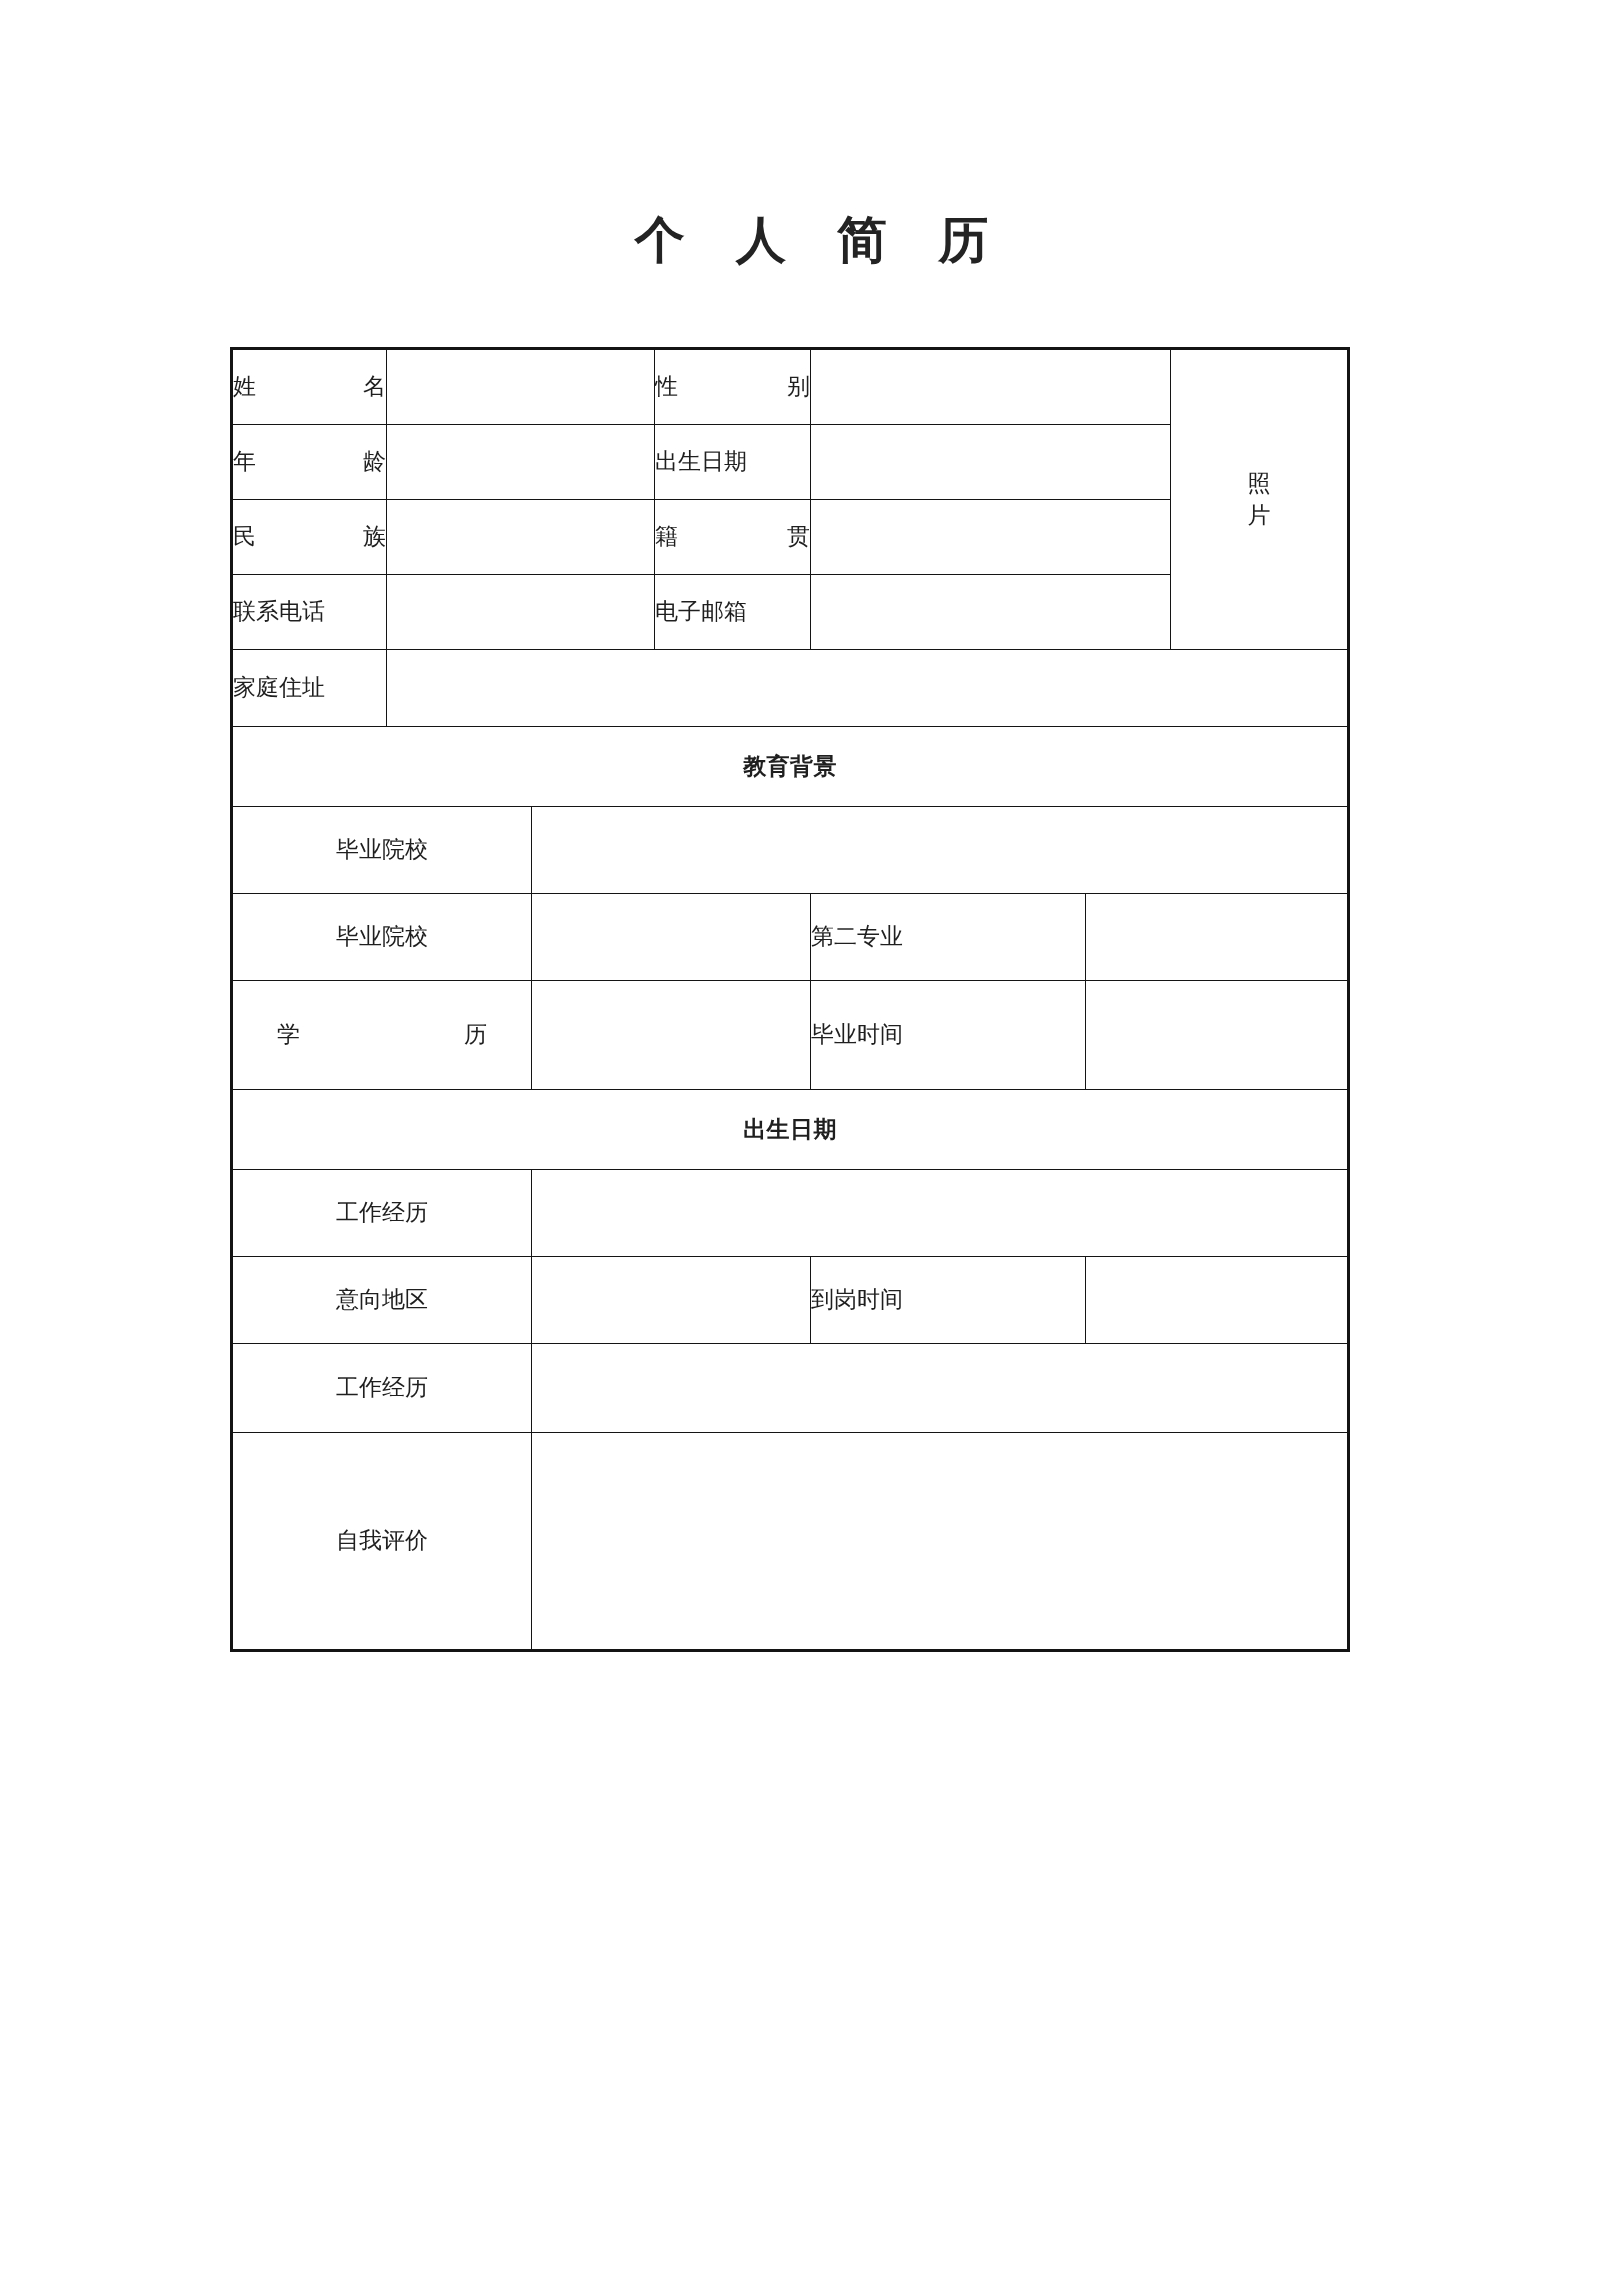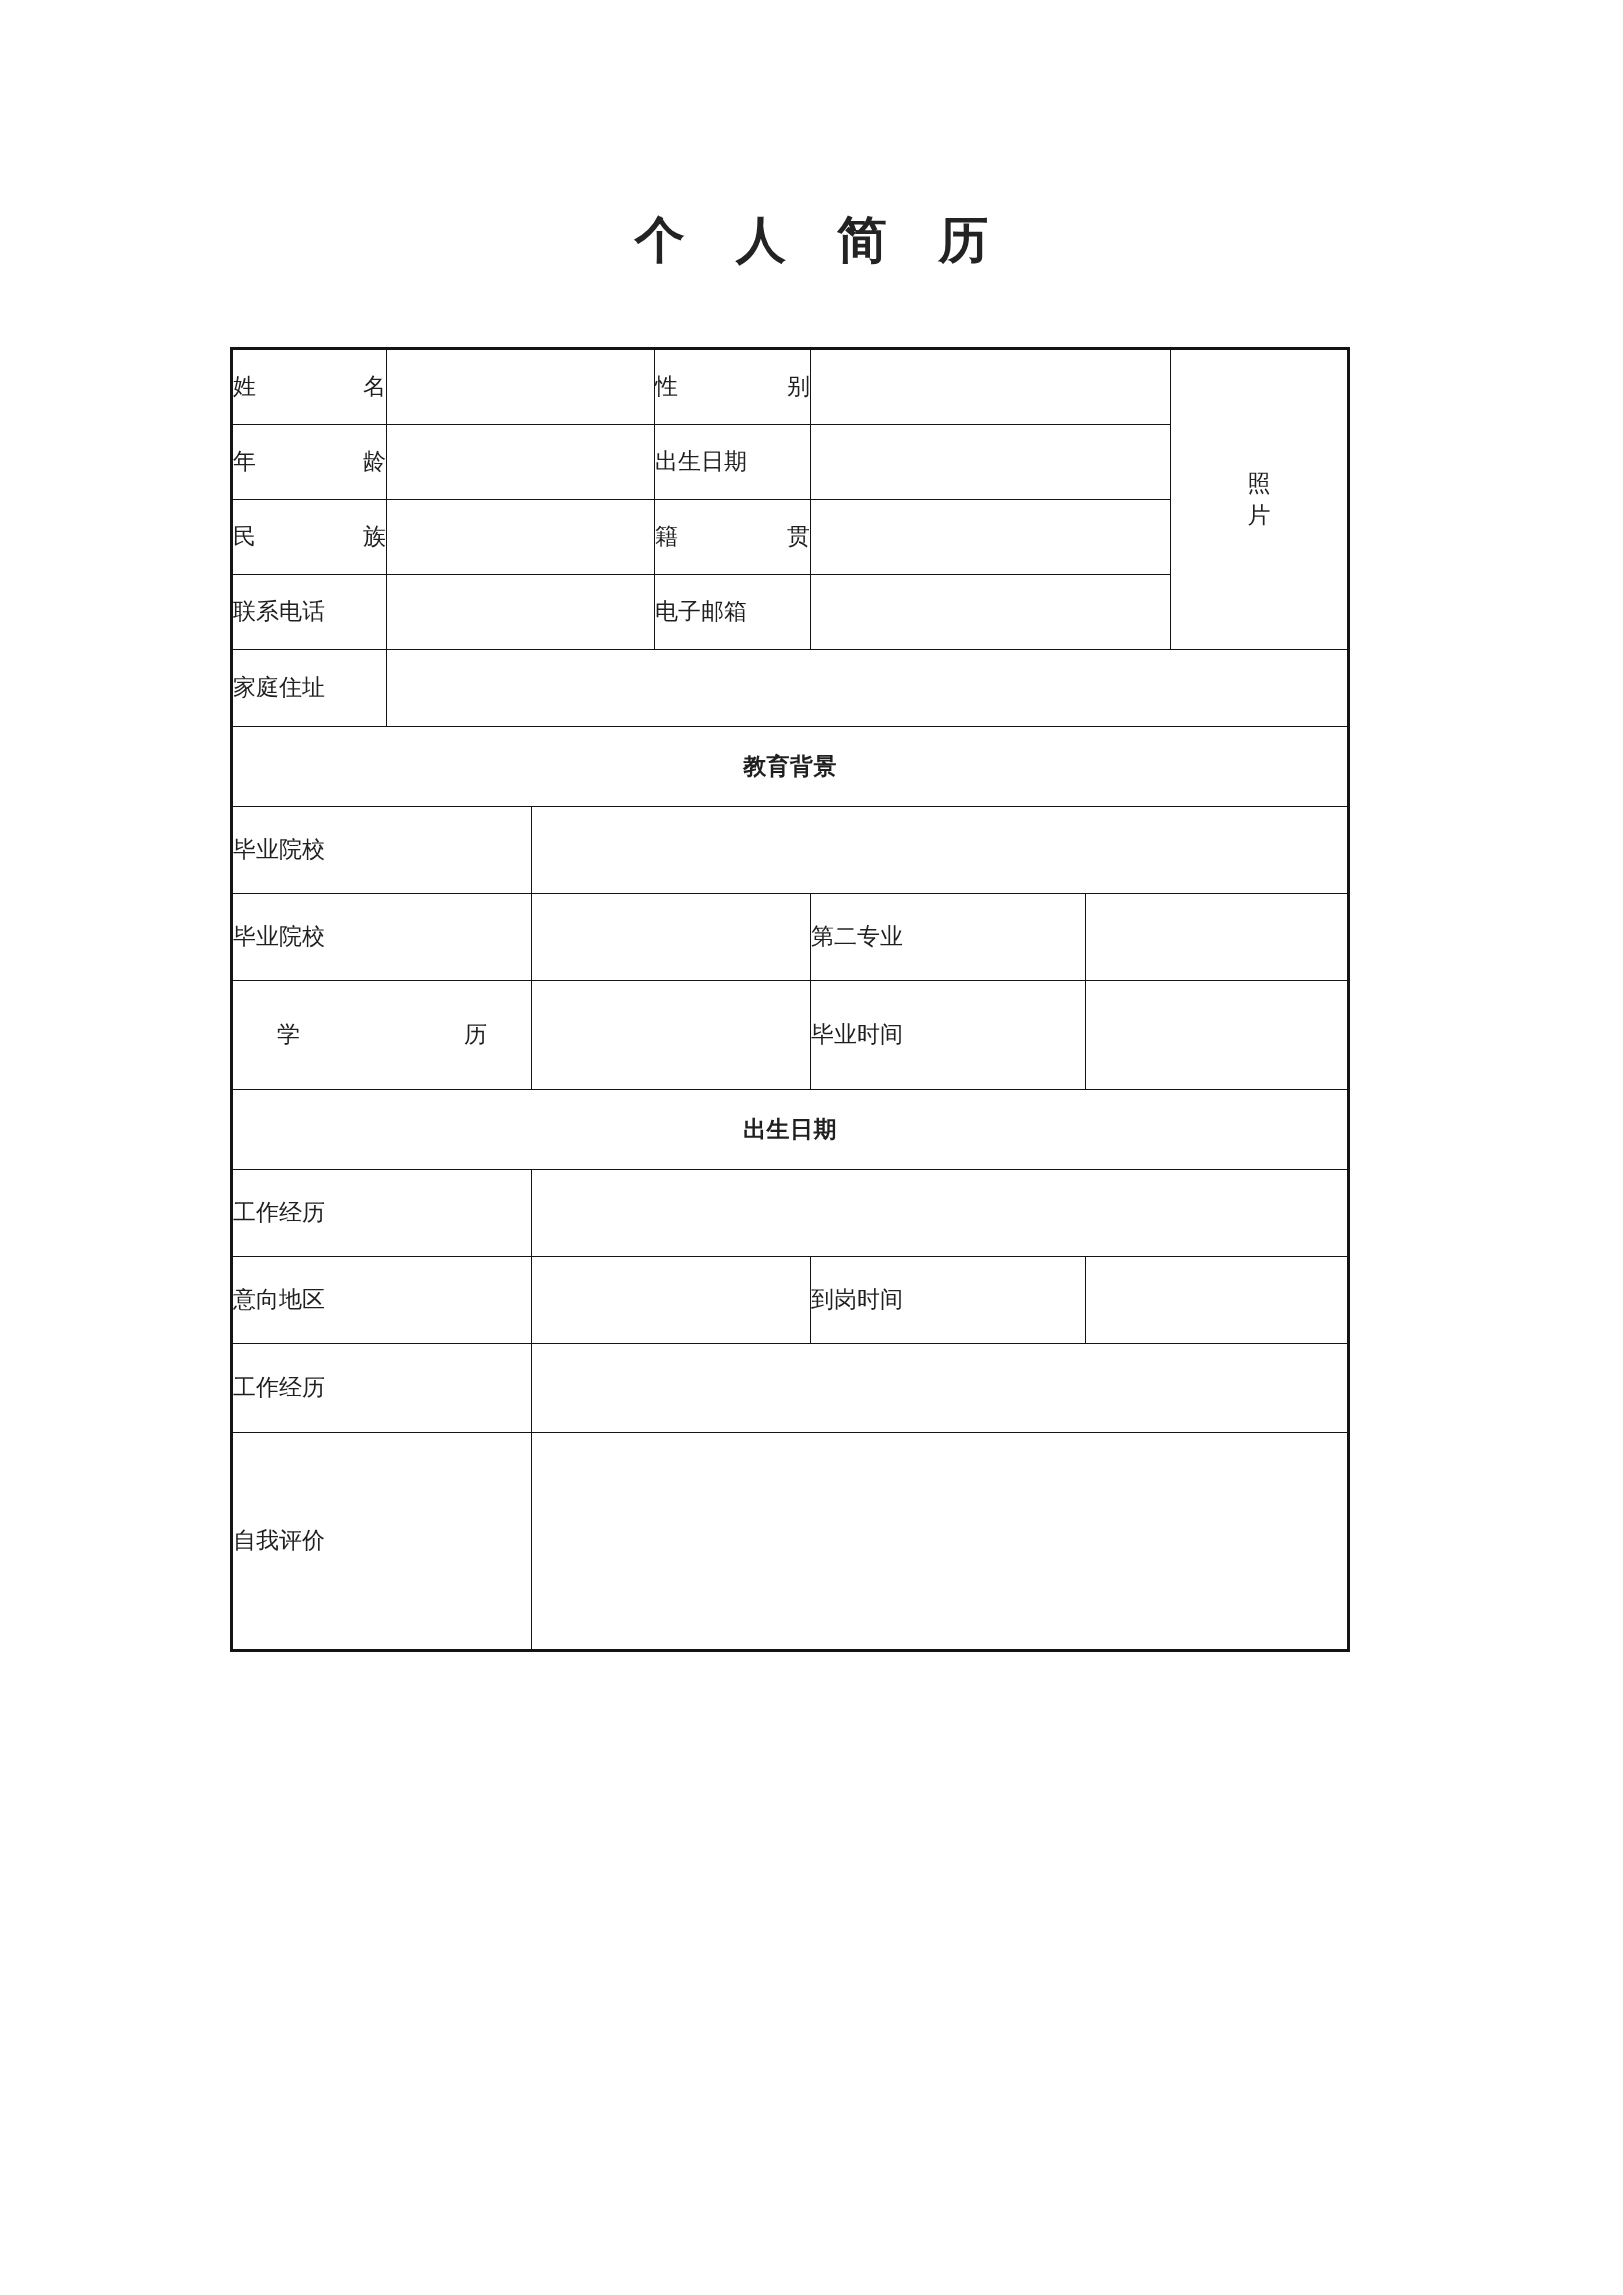--- a/index.html
+++ b/index.html
@@ -72,21 +72,21 @@
     padding: 0 22px;
     white-space: nowrap;
     margin-left: 36px;
   }
   .lbl-block {
     text-align: left;
     padding: 0 12px;
     white-space: nowrap;
   }
   .lbl-indent {
-    text-align: left;
+    text-align: center;
     padding: 0 12px 0 34px;
     white-space: nowrap;
   }
   .value-cell { background: #ffffff; }
 
   .section-head {
     text-align: center;
     padding: 0 20px;
     font-weight: bold;
     font-size: 23px;

